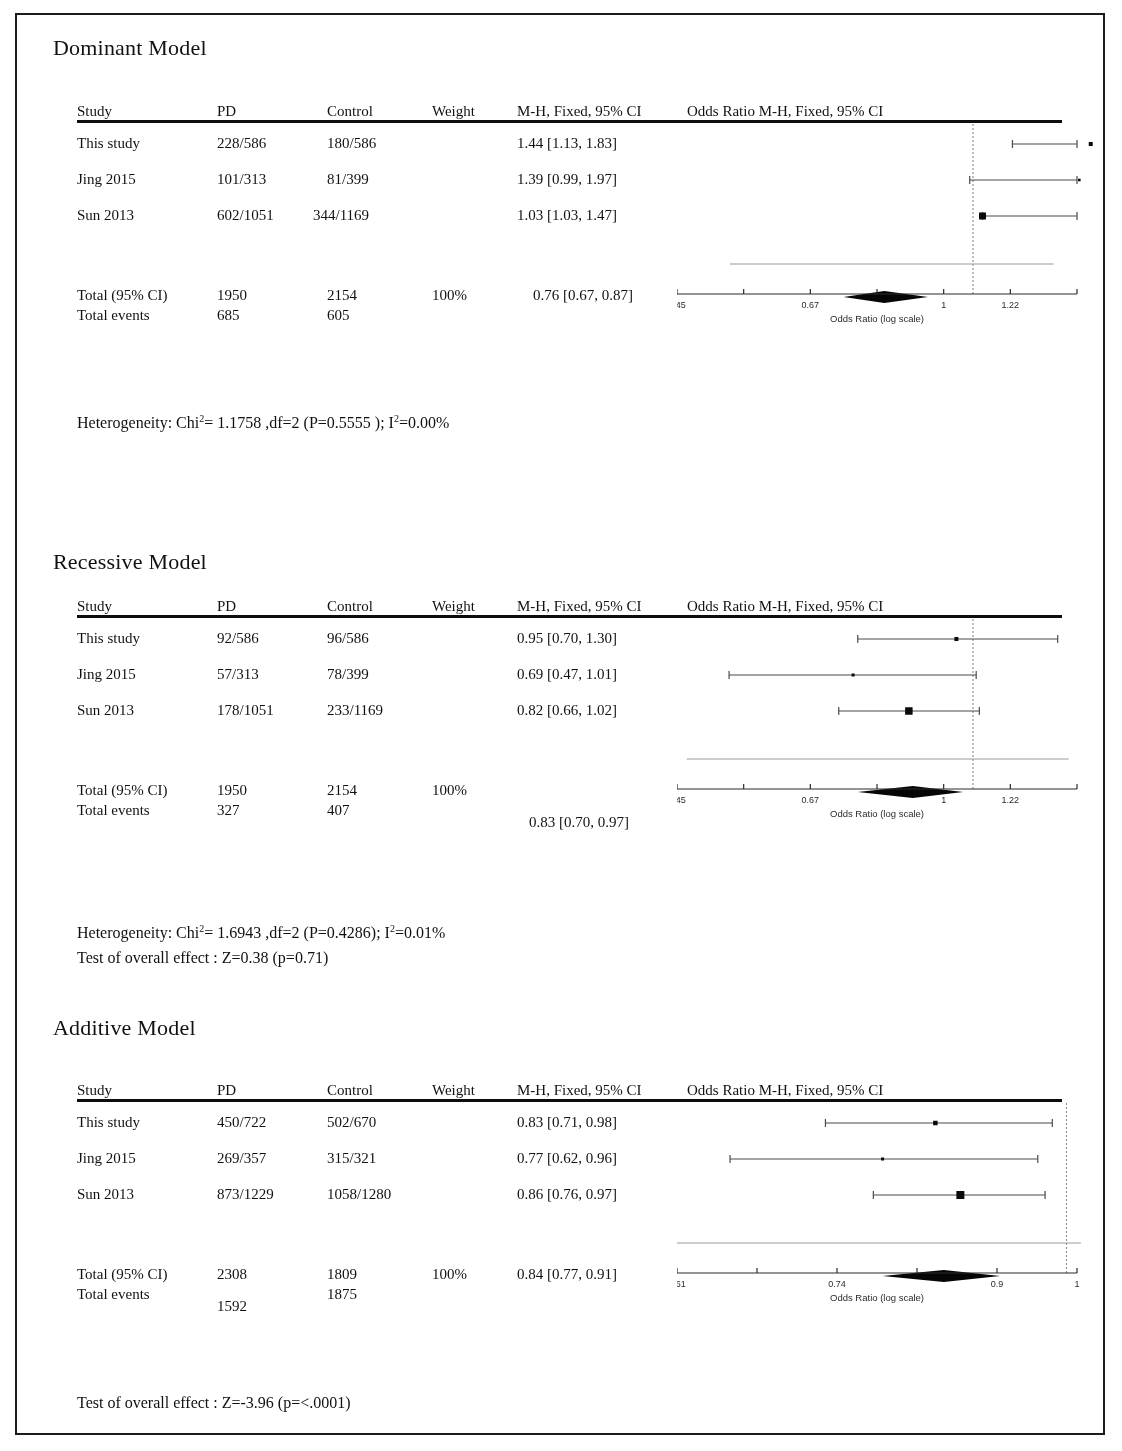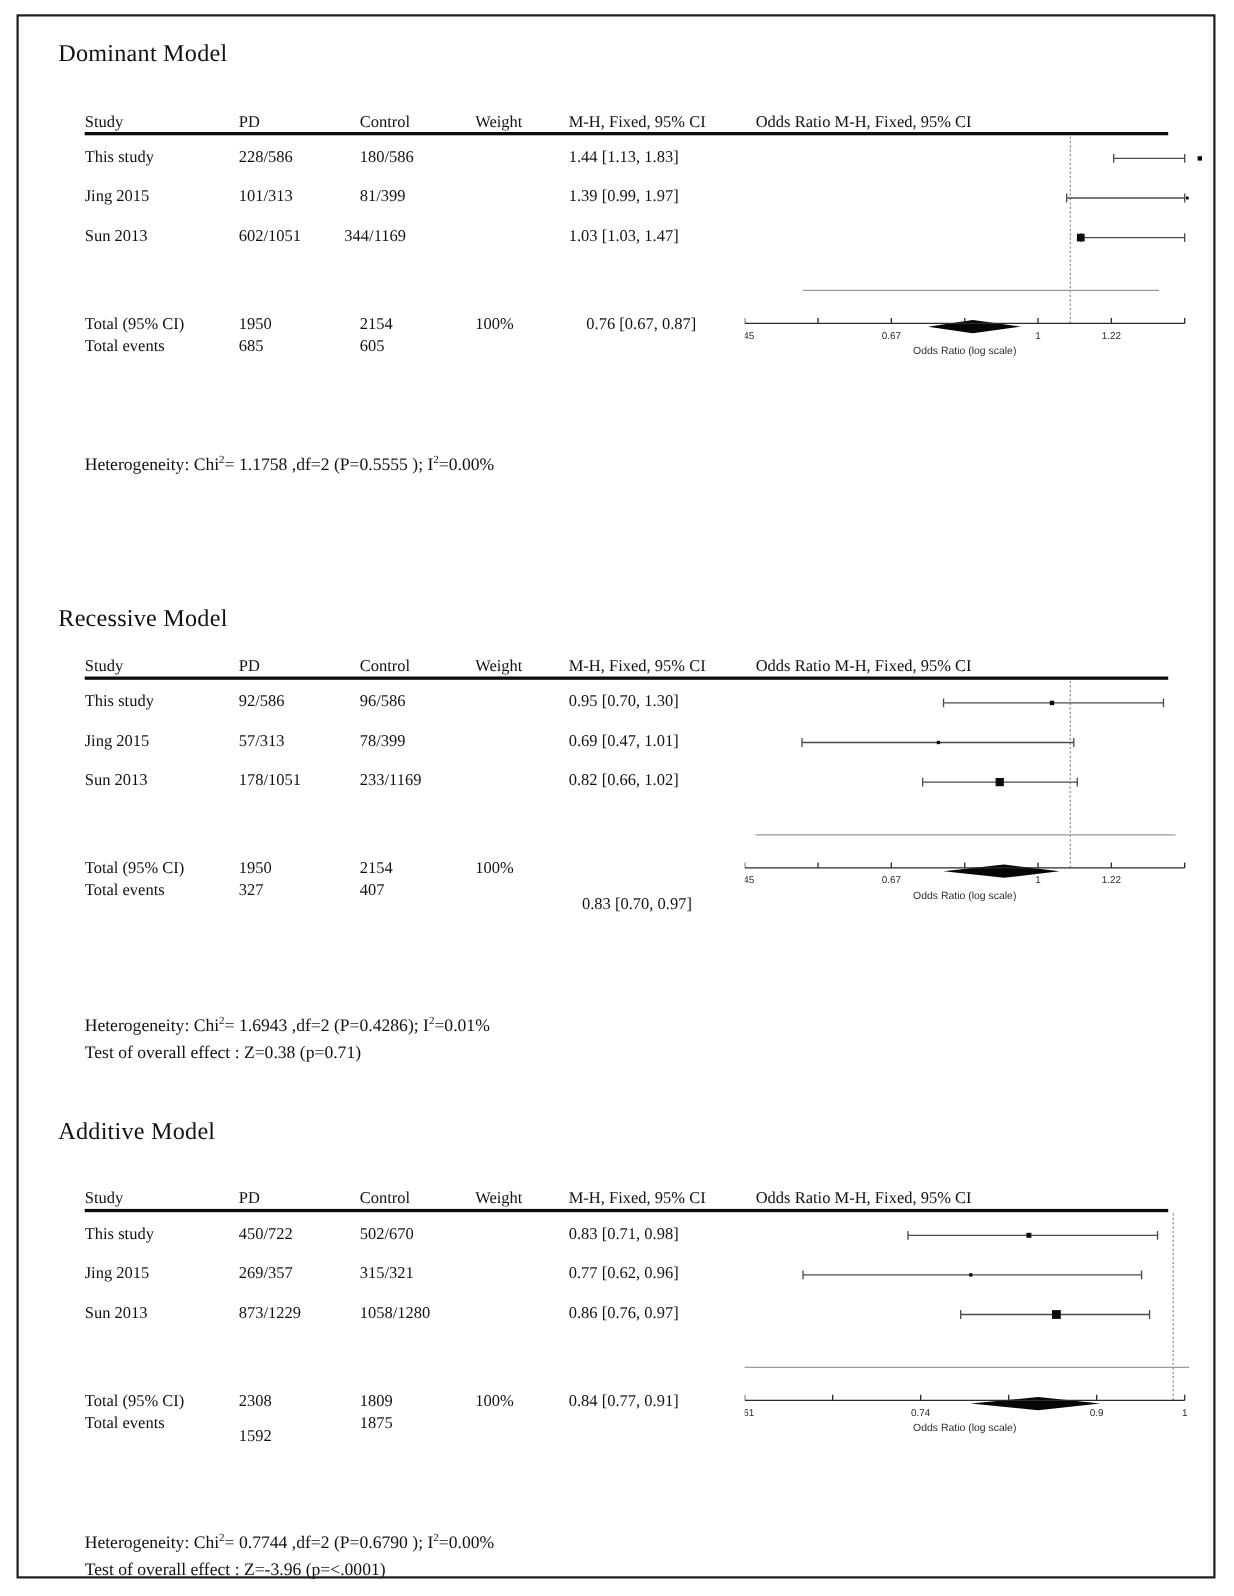--- a/index.html
+++ b/index.html
@@ -300,21 +300,20 @@
           <div class="cell" style="left: 415px;">100%</div>
           <div class="cell" style="left: 500px;">0.84 [0.77, 0.91]</div>
         </div>
         <div class="total-row">
           <div class="cell" style="left: 60px;">Total events</div>
           <div class="cell" style="left: 200px; margin-top: 12px;">1592</div>
           <div class="cell" style="left: 310px;">1875</div>
         </div>
       </div>
       <div class="het-block" style="left: 60px; top: 1375px;">
-        <div class="het-line"><span>Heterogeneity: Chi</span><sup>2</sup><span>= 0.7744  ,df=2  (P=0.6790 ); I</span><sup>2</sup><span>=0.00%</span></div>
         <div class="het-line">Test of overall effect : Z=-3.96 (p=&lt;.0001)</div>
       </div>
       <div class="plot" style="left: 660px; top: 1086px;">
         <svg width="430" height="215" viewBox="0 0 430 215">
           <line x1="389.52011430688003" y1="2" x2="389.52011430688003" y2="172" stroke="#8a8a8a" stroke-width="1.1" stroke-dasharray="2,2"></line>
           <g>
             <line x1="148.44598531936347" y1="22" x2="375.29971173625546" y2="22" stroke="#4a4a4a" stroke-width="1.2"></line>
             <line x1="148.44598531936347" y1="18" x2="148.44598531936347" y2="26" stroke="#4a4a4a" stroke-width="1.2"></line>
             <line x1="375.29971173625546" y1="18" x2="375.29971173625546" y2="26" stroke="#4a4a4a" stroke-width="1.2"></line>
             <rect x="256.11533534317437" y="19.75" width="4.5" height="4.5" fill="#0a0a0a"></rect>

